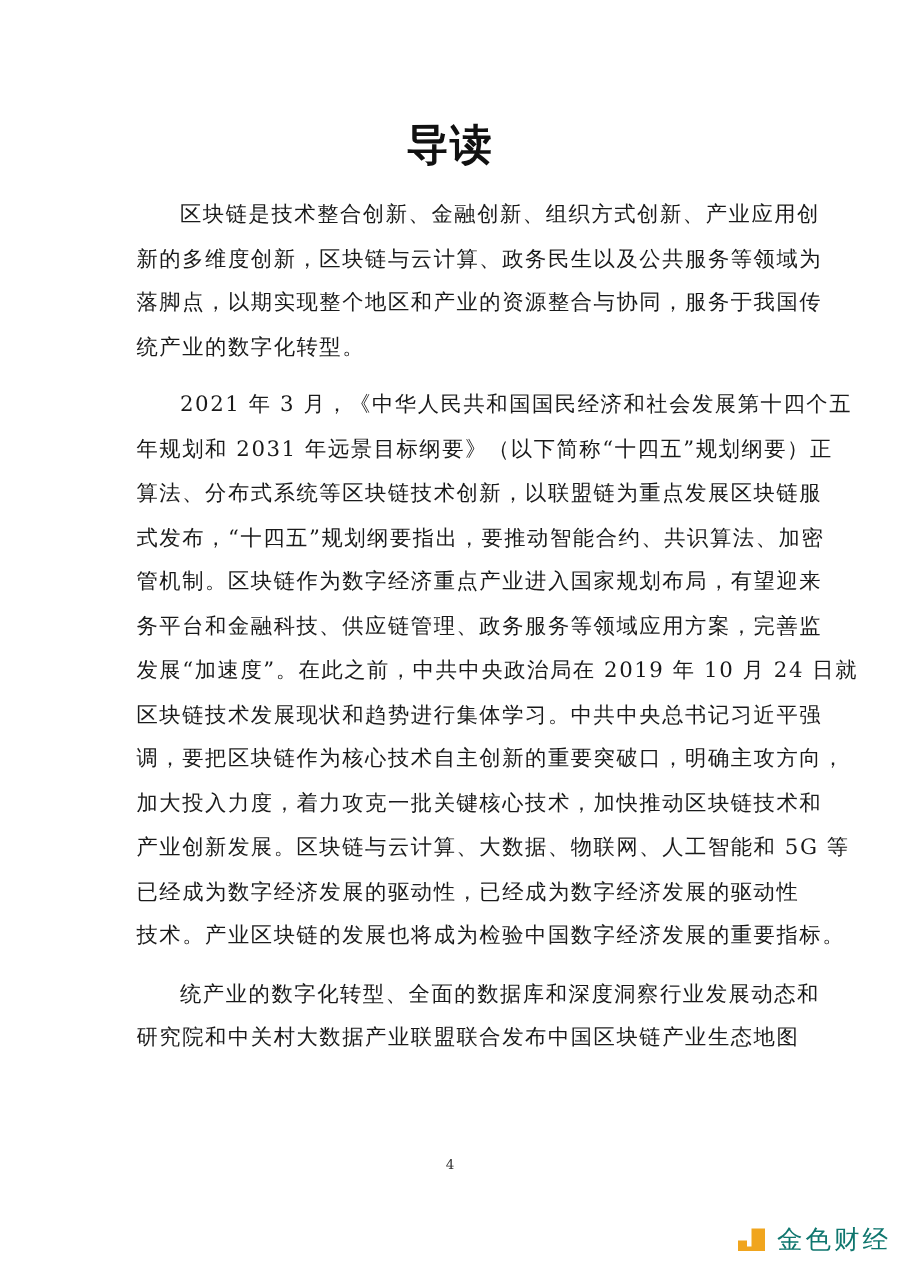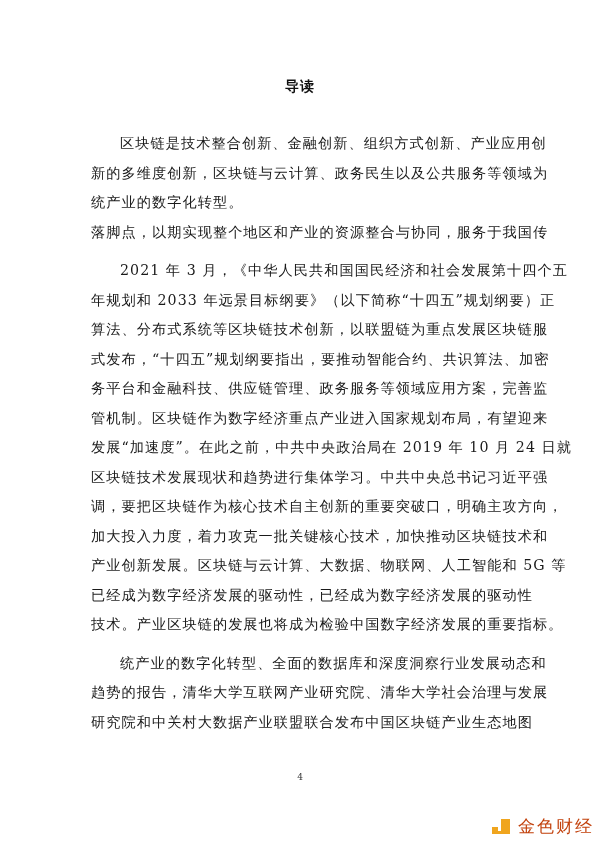--- a/index.html
+++ b/index.html
@@ -5,21 +5,21 @@
   html, body { margin: 0; padding: 0; background: #ffffff; }
   body {
     width: 600px; height: 848px; position: relative; overflow: hidden;
     font-family: "DejaVu Serif", "Liberation Serif", serif;
     color: #1a1a1a;
   }
   .page-title {
     position: absolute; top: 78px; left: 0; width: 600px;
     text-align: center;
     font-family: "DejaVu Sans", "Liberation Sans", sans-serif;
-    font-weight: bold; font-size: 14px; letter-spacing: 1px; color: #111;
+    font-weight: bold; font-size: 28px; letter-spacing: 1px; color: #111;
   }
   .body-text {
     position: absolute; left: 91px; top: 129px; width: 420px;
   }
   .line {
     display: block; height: 29.5px; line-height: 29.5px;
     font-size: 14.2px; white-space: nowrap; letter-spacing: 1.05px;
     text-align: justify; text-align-last: justify;
   }
   .line.last { text-align-last: left; }
@@ -32,53 +32,52 @@
   .watermark {
     position: absolute; left: 492px; top: 815px; height: 22px;
     display: flex; align-items: center; gap: 6px;
   }
   .wm-logo { width: 20px; height: 18px; position: relative; }
   .wm-logo .a { position: absolute; left: 0; top: 10px; width: 6px; height: 6px; background: #f0a51e; }
   .wm-logo .b { position: absolute; left: 9px; top: 2px; width: 9px; height: 14px; background: #f0a51e; }
   .wm-logo .c { position: absolute; left: 0; top: 14px; width: 18px; height: 3px; background: #f0a51e; }
   .wm-text {
     font-family: "DejaVu Sans", "Liberation Sans", sans-serif;
-    font-size: 17px; color: #c2410c; letter-spacing: 2px;
+    font-size: 17px; color: #0f766e; letter-spacing: 2px;
   }
 </style>
 </head>
 <body>
 
 <div class="page-title">导读</div>
 
 <div class="body-text">
   <div class="para">
     <span class="line indent">区块链是技术整合创新、金融创新、组织方式创新、产业应用创</span>
     <span class="line">新的多维度创新，区块链与云计算、政务民生以及公共服务等领域为</span>
+    <span class="line">落脚点，以期实现整个地区和产业的资源整合与协同，服务于我国传</span>
     <span class="line last">统产业的数字化转型。</span>
-    <span class="line">落脚点，以期实现整个地区和产业的资源整合与协同，服务于我国传</span>
   </div>
   <div class="para">
     <span class="line indent">2021 年 3 月，《中华人民共和国国民经济和社会发展第十四个五</span>
-    <span class="line">年规划和 2033 年远景目标纲要》（以下简称“十四五”规划纲要）正</span>
+    <span class="line">年规划和 2031 年远景目标纲要》（以下简称“十四五”规划纲要）正</span>
     <span class="line">算法、分布式系统等区块链技术创新，以联盟链为重点发展区块链服</span>
     <span class="line">式发布，“十四五”规划纲要指出，要推动智能合约、共识算法、加密</span>
+    <span class="line">管机制。区块链作为数字经济重点产业进入国家规划布局，有望迎来</span>
     <span class="line">务平台和金融科技、供应链管理、政务服务等领域应用方案，完善监</span>
-    <span class="line">管机制。区块链作为数字经济重点产业进入国家规划布局，有望迎来</span>
     <span class="line">发展“加速度”。在此之前，中共中央政治局在 2019 年 10 月 24 日就</span>
     <span class="line">区块链技术发展现状和趋势进行集体学习。中共中央总书记习近平强</span>
     <span class="line">调，要把区块链作为核心技术自主创新的重要突破口，明确主攻方向，</span>
     <span class="line">加大投入力度，着力攻克一批关键核心技术，加快推动区块链技术和</span>
     <span class="line">产业创新发展。区块链与云计算、大数据、物联网、人工智能和 5G 等</span>
     <span class="line">已经成为数字经济发展的驱动性，已经成为数字经济发展的驱动性</span>
     <span class="line last">技术。产业区块链的发展也将成为检验中国数字经济发展的重要指标。</span>
   </div>
   <div class="para">
     <span class="line indent">统产业的数字化转型、全面的数据库和深度洞察行业发展动态和</span>
-    <span class="line">趋势的报告，清华大学互联网产业研究院、清华大学社会治理与发展</span>
     <span class="line">研究院和中关村大数据产业联盟联合发布中国区块链产业生态地图</span>
   </div>
 </div>
 
 <div class="page-number">4</div>
 
 <div class="watermark">
   <div class="wm-logo">
     <span class="a"></span>
       <span class="b"></span>

